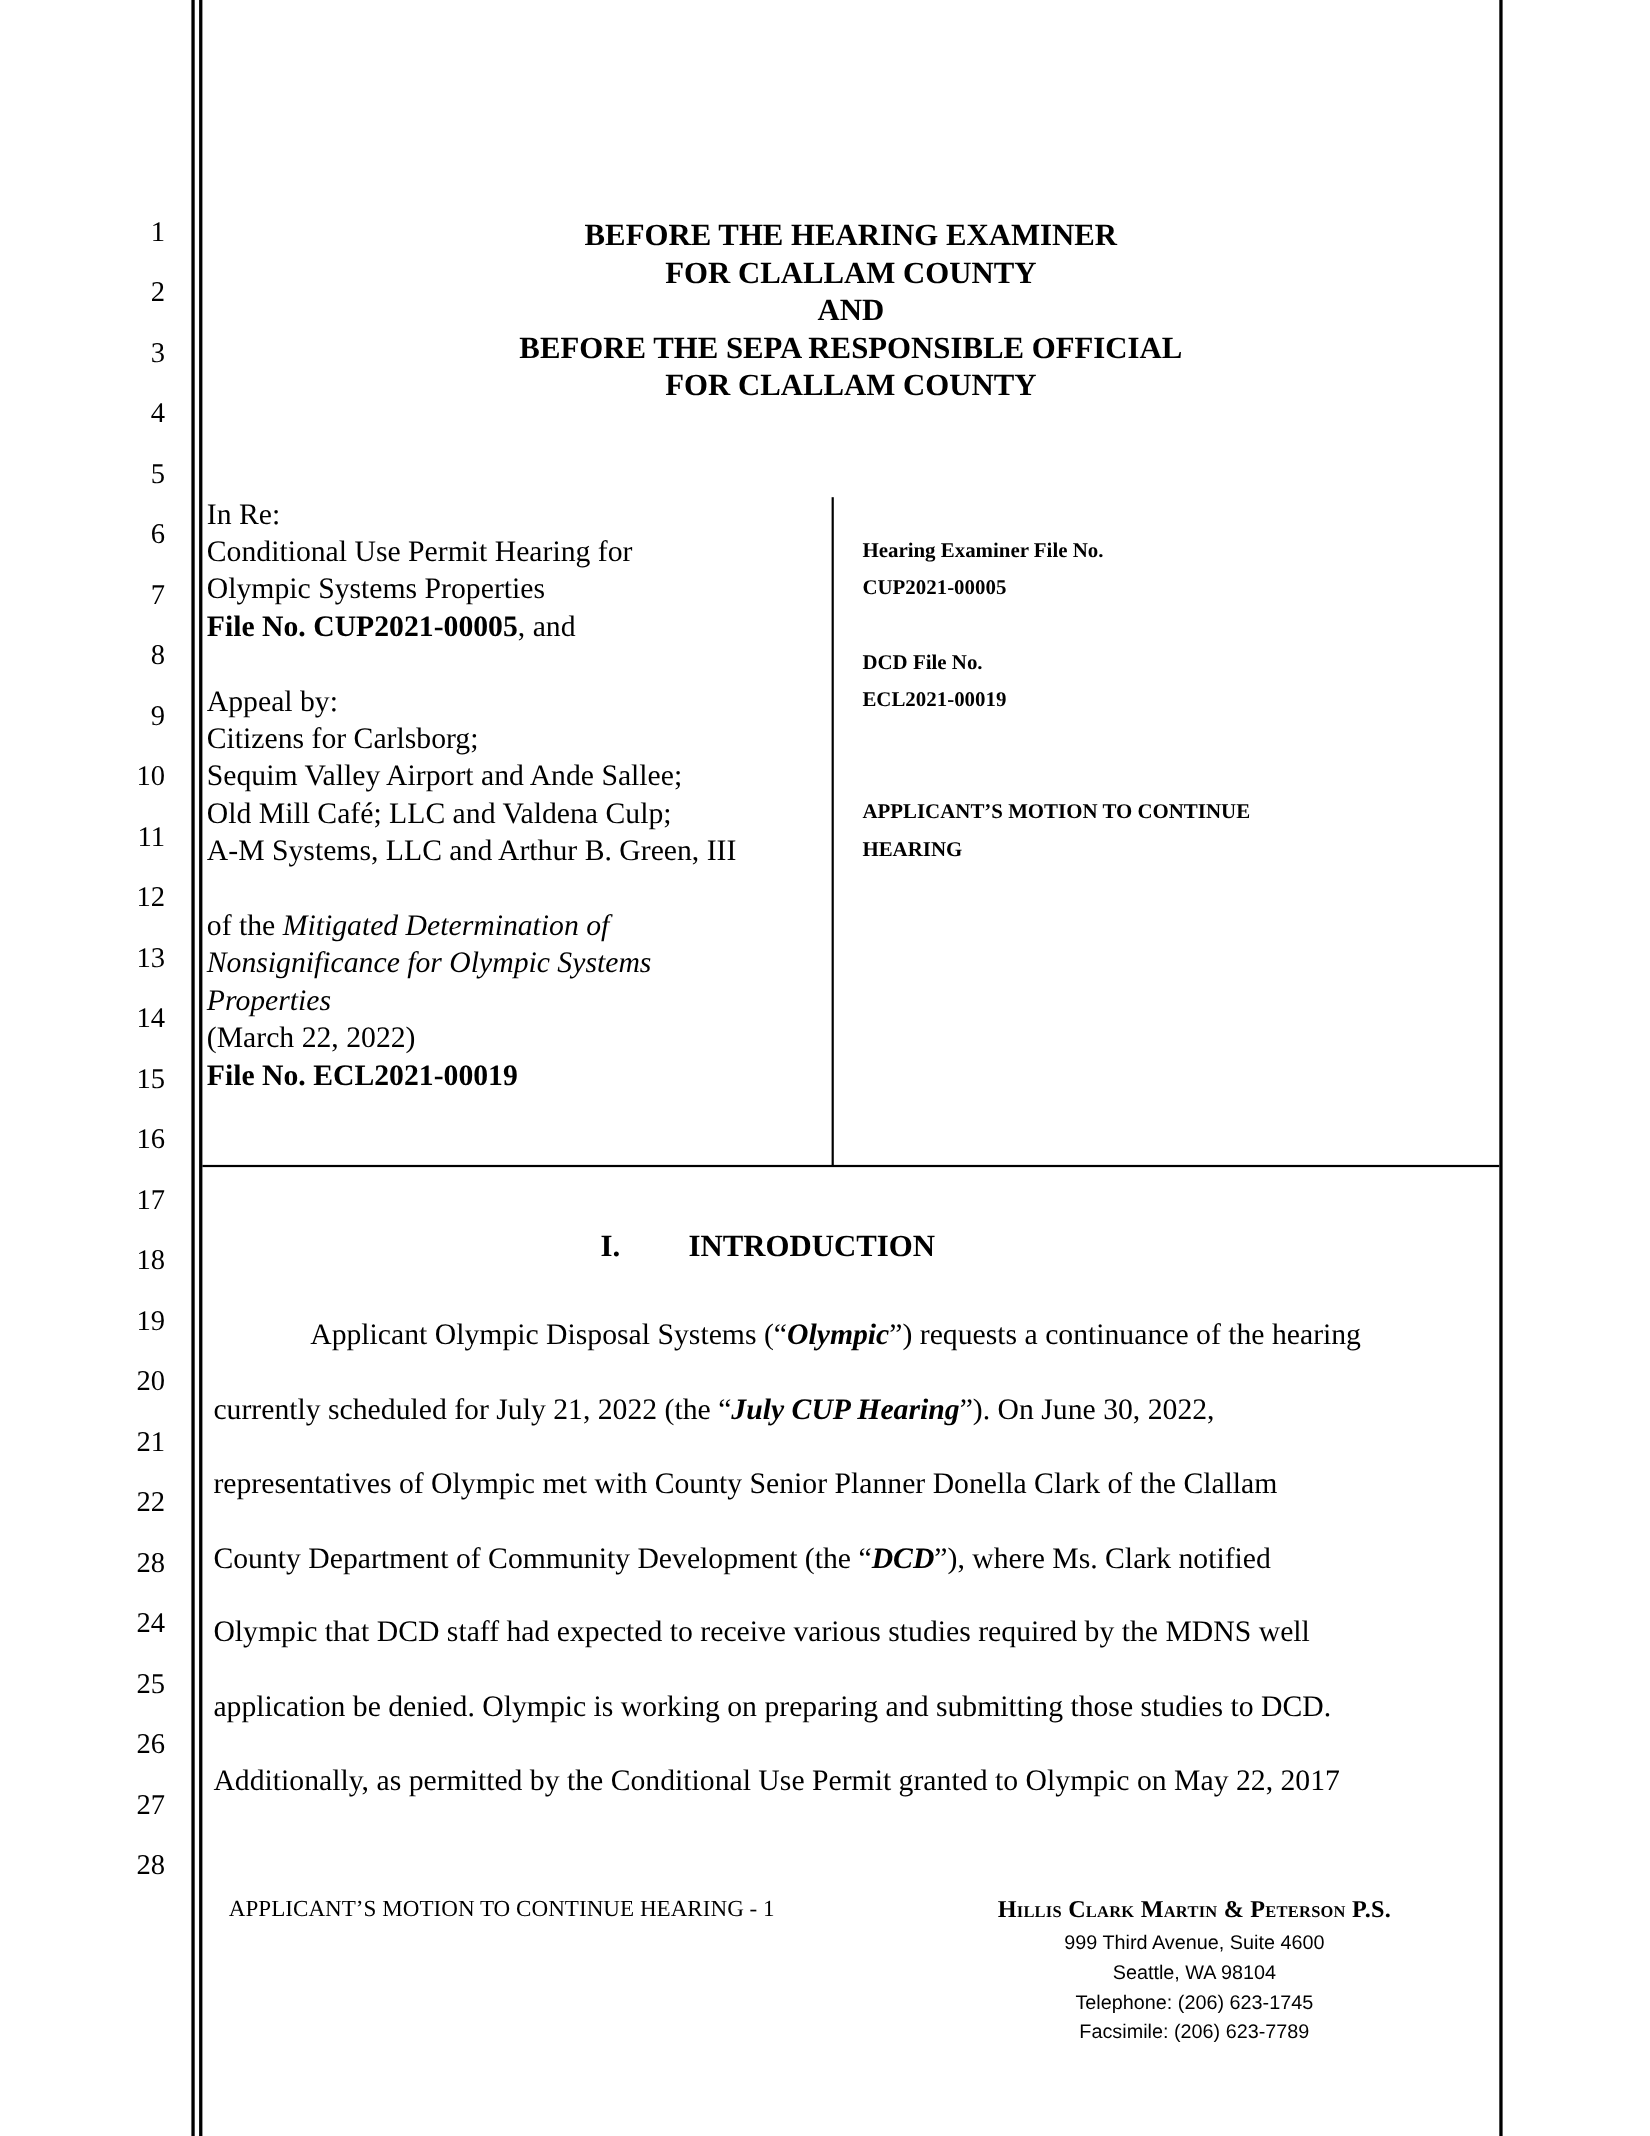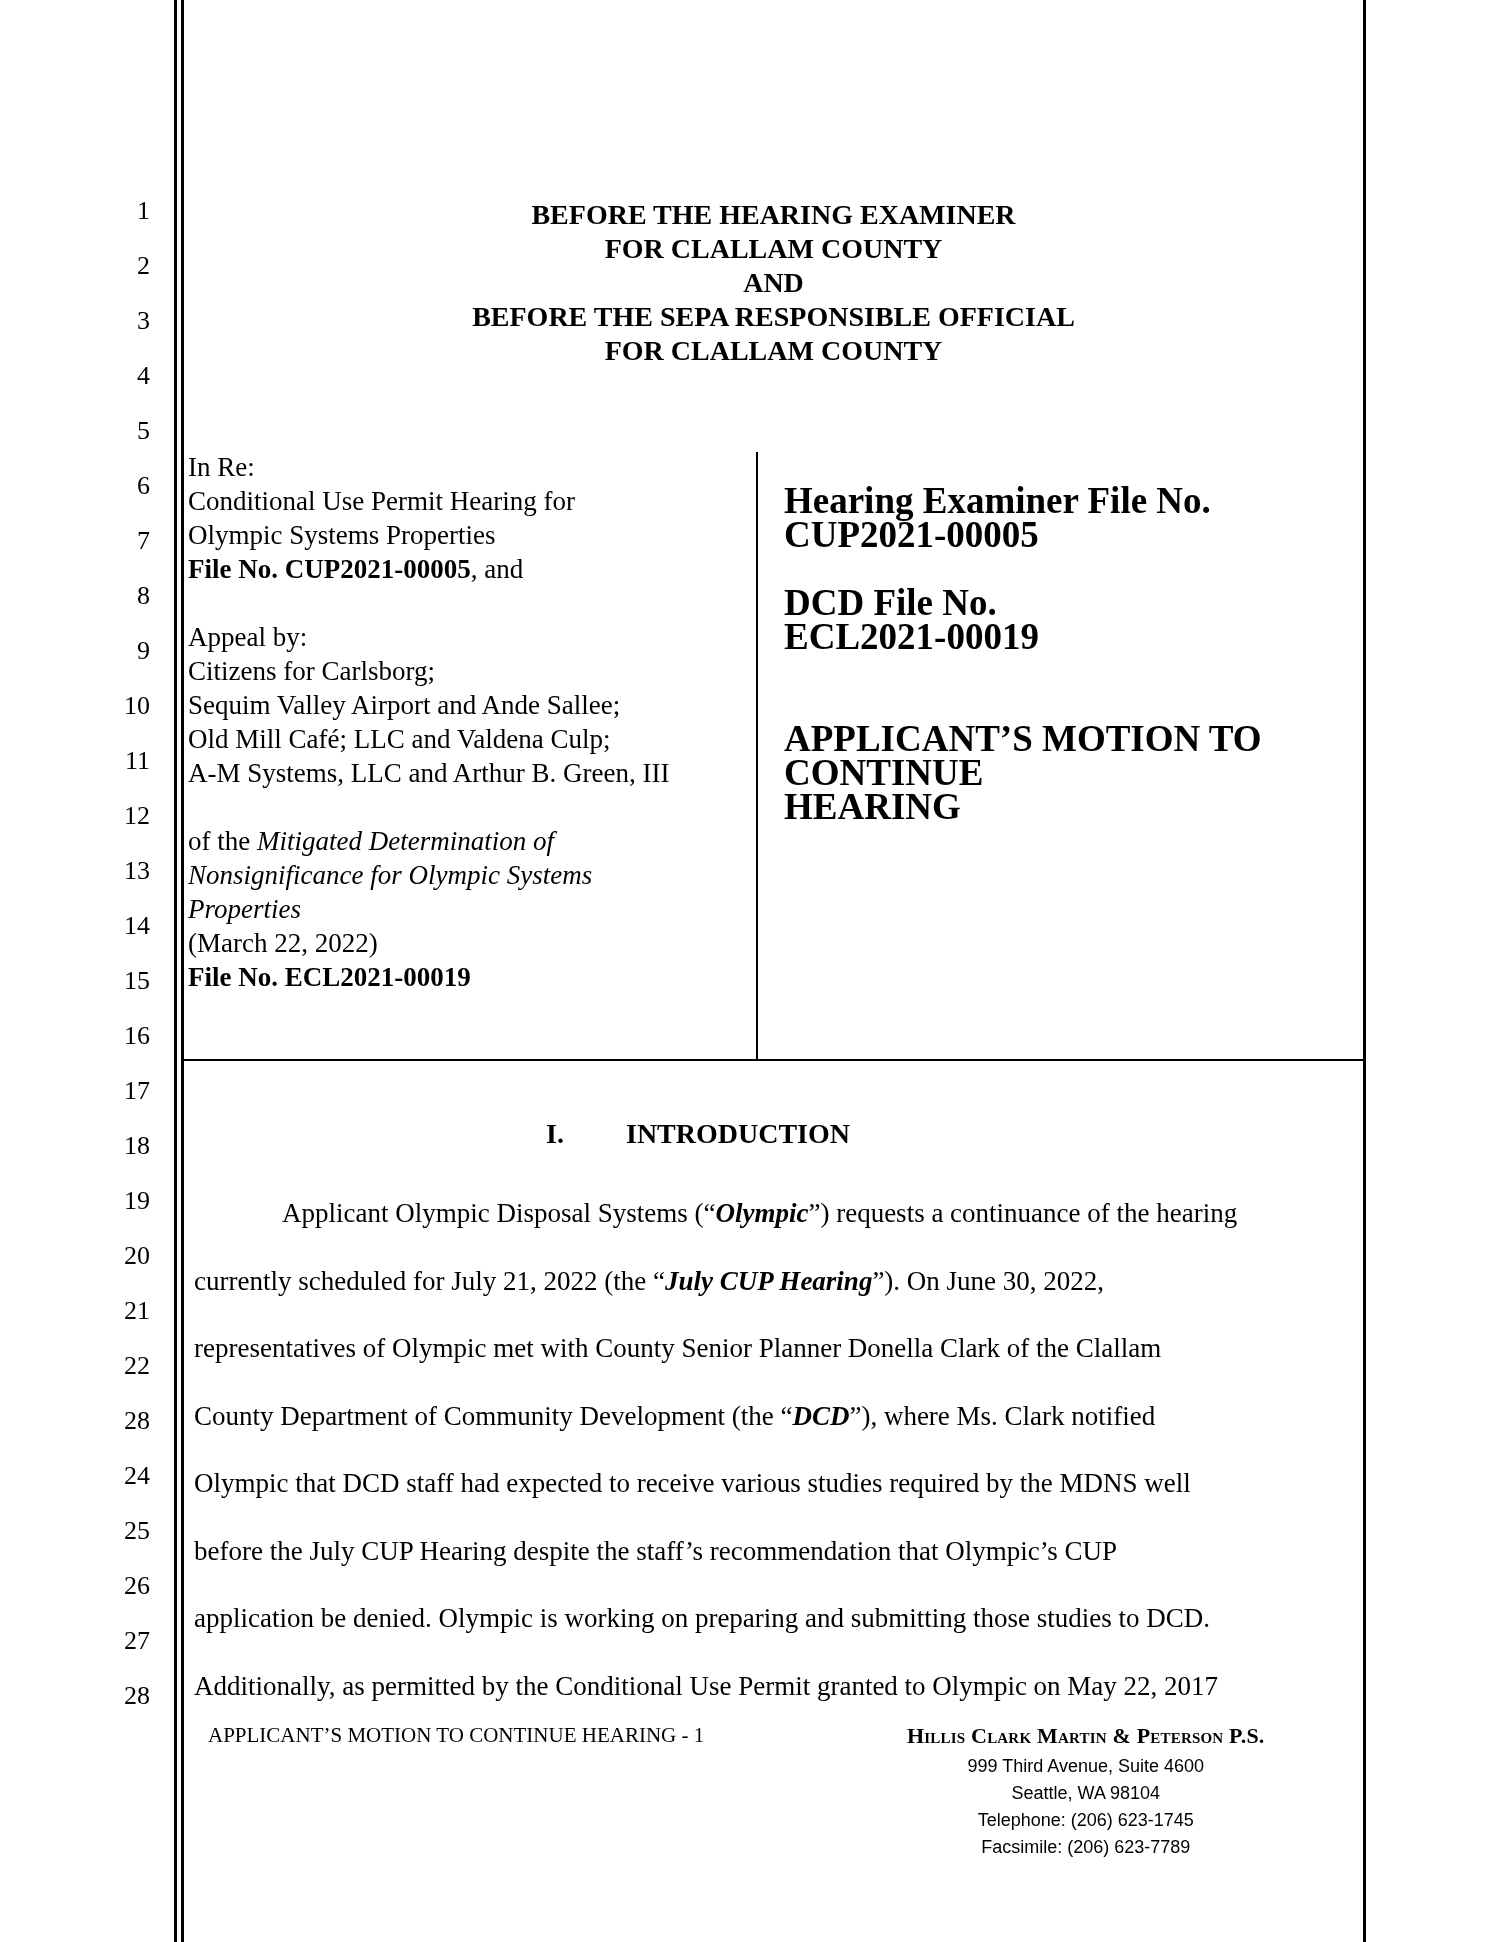--- a/index.html
+++ b/index.html
@@ -27,21 +27,21 @@
   .caption-divider { position: absolute; left: 756px; top: 452px; width: 2px; height: 608px; background: #000; }
   .caption-hr { position: absolute; left: 184px; top: 1059px; width: 1179px; height: 2px; background: #000; }
 
   .caption-left {
     position: absolute; left: 188px; top: 450px; width: 560px;
     font-size: 27px; line-height: 34px;
   }
   .caption-left .gap { height: 34px; }
   .caption-right {
     position: absolute; left: 784px; top: 484px; width: 560px;
-    font-size: 37px; line-height: 34px; font-weight: bold;
+    font-size: 19px; line-height: 34px; font-weight: bold;
   }
   .caption-right .gap { height: 34px; }
   .caption-right .gap2 { height: 68px; }
 
   .section-heading {
     position: absolute; top: 1117px; left: 184px; width: 1028px;
     text-align: center; font-weight: bold; font-size: 28px; line-height: 34px;
   }
   .section-heading .num { display: inline-block; width: 80px; text-align: left; }
 
@@ -150,21 +150,20 @@
 <div class="section-heading">
   <span class="num">I.</span><span>INTRODUCTION</span>
 </div>
 
 <div class="body-text">
   <div class="bl indent"><span>Applicant Olympic Disposal Systems (“</span><b><i>Olympic</i></b><span>”) requests a continuance of the hearing</span></div>
   <div class="bl"><span>currently scheduled for July 21, 2022 (the “</span><b><i>July CUP Hearing</i></b><span>”). On June 30, 2022,</span></div>
   <div class="bl">representatives of Olympic met with County Senior Planner Donella Clark of the Clallam</div>
   <div class="bl"><span>County Department of Community Development (the “</span><b><i>DCD</i></b><span>”), where Ms. Clark notified</span></div>
   <div class="bl">Olympic that DCD staff had expected to receive various studies required by the MDNS well</div>
-  <div class="bl">before the July CUP Hearing despite the staff’s recommendation that Olympic’s CUP</div>
   <div class="bl">application be denied. Olympic is working on preparing and submitting those studies to DCD.</div>
   <div class="bl">Additionally, as permitted by the Conditional Use Permit granted to Olympic on May 22, 2017</div>
 </div>
 
 <div class="footer-left">APPLICANT’S MOTION TO CONTINUE HEARING - 1</div>
 <div class="footer-right">
   <div class="firm-name">Hillis Clark Martin &amp; Peterson P.S.</div>
   <div class="firm-lines">
     <div class="firm-line">999 Third Avenue, Suite 4600</div>
     <div class="firm-line">Seattle, WA  98104</div>

